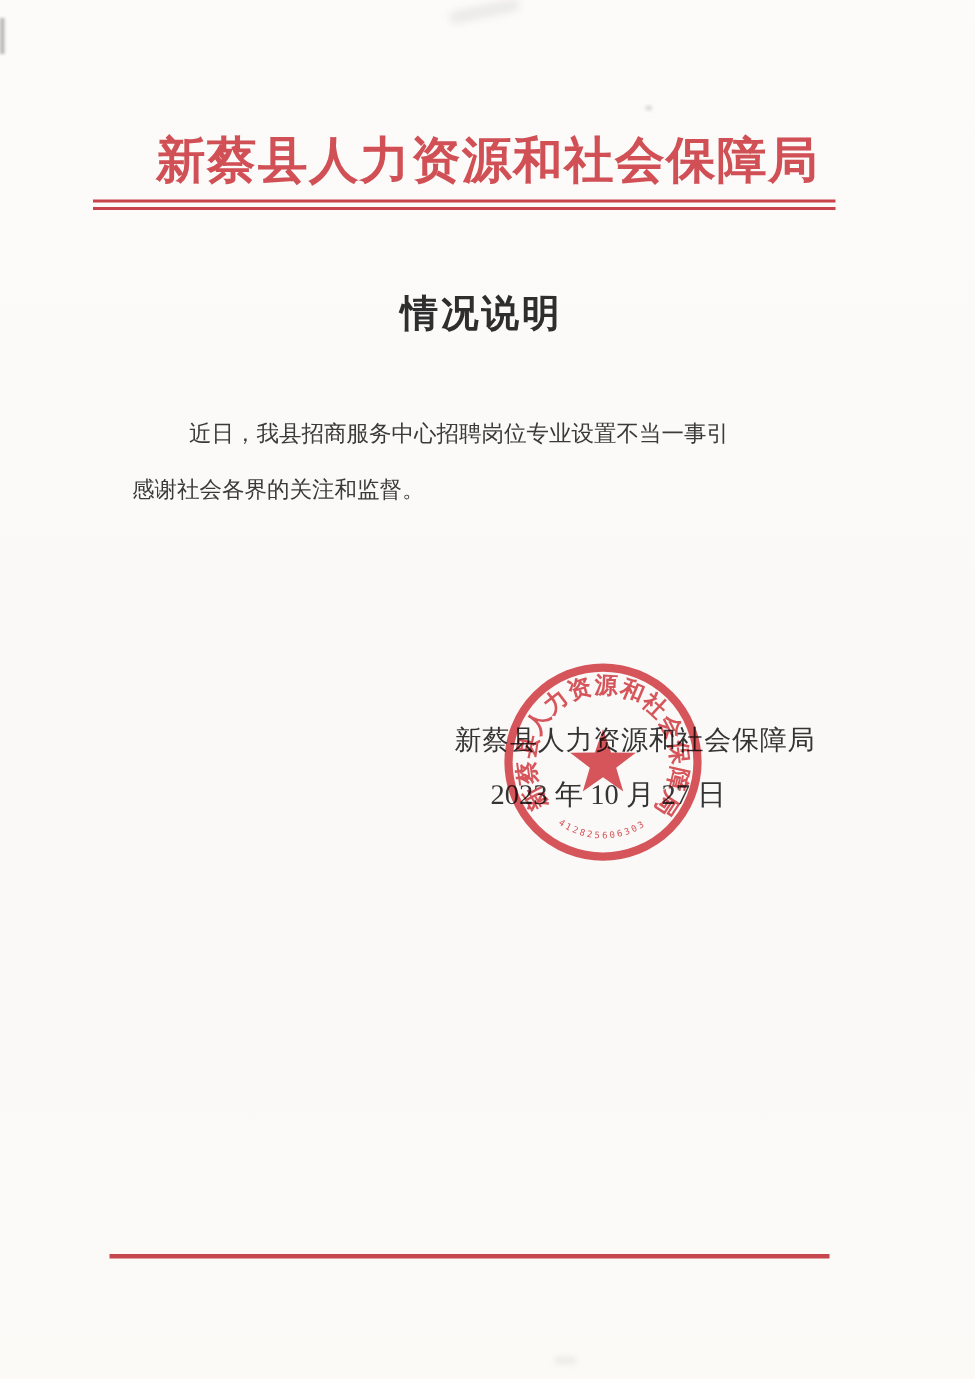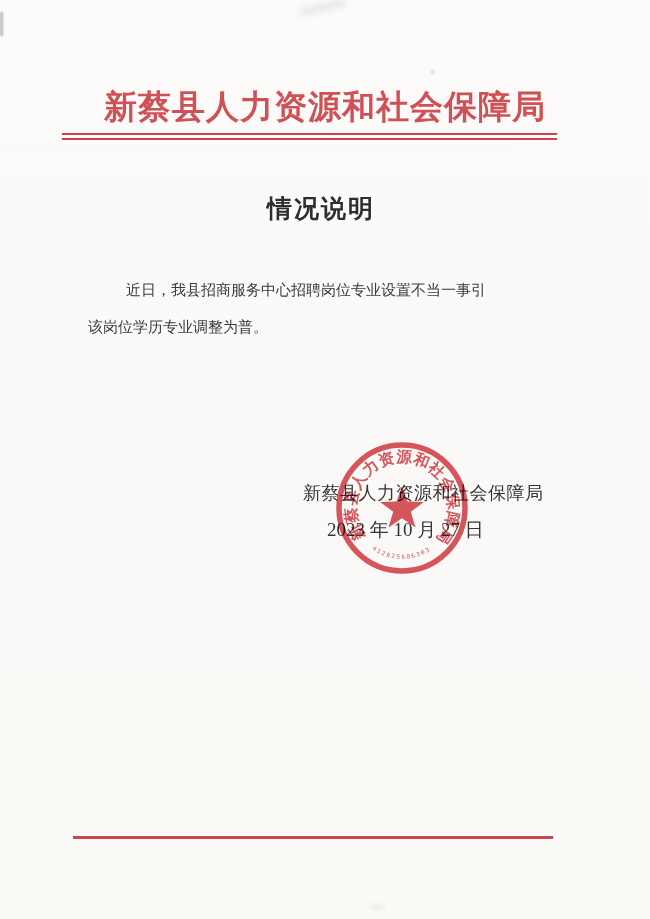--- a/index.html
+++ b/index.html
@@ -75,21 +75,21 @@
   <div class="smudge smudge-d"></div>
 
   <div class="org-header">新蔡县人力资源和社会保障局</div>
 
   <div class="double-rule"></div>
 
   <h1 class="doc-title">情况说明</h1>
 
   <div class="body-text">
     <div class="body-line indent">近日，我县招商服务中心招聘岗位专业设置不当一事引</div>
-    <div class="body-line">该岗位学历专业调整为普。</div>
+    <div class="body-line">感谢社会各界的关注和监督。</div>
   </div>
 
   <div class="sign-name">新蔡县人力资源和社会保障局</div>
 
   <div class="sign-date">2023 年 10 月 27 日</div>
 
   <svg class="seal" viewBox="0 0 200 200" xmlns="http://www.w3.org/2000/svg">
     <defs>
       <path id="sealArc" d="M 63.7 128.3 A 46 46 0 1 1 136.3 128.3" fill="none"></path>
       <path id="codeArc" d="M 69.3 140.7 A 51 51 0 0 0 130.7 140.7" fill="none"></path>

